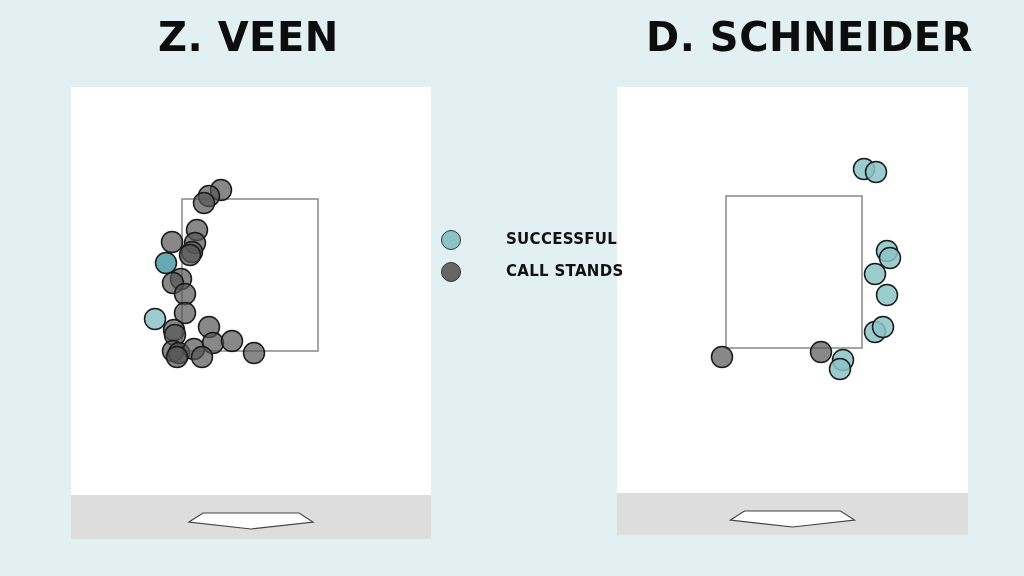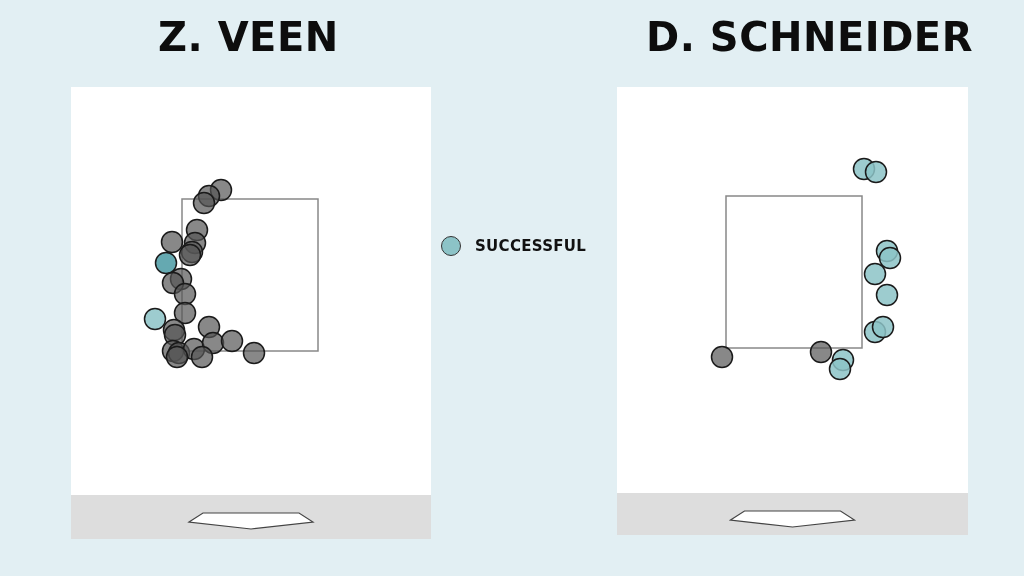--- a/index.html
+++ b/index.html
@@ -14,21 +14,21 @@
     font-family: "DejaVu Sans", sans-serif;
     font-weight: bold; font-size: 40px; color: #0d0d0d;
     letter-spacing: 0.5px; white-space: nowrap;
   }
   #title-left { left: 158px; }
   #title-right { left: 646px; }
   .panel { position: absolute; }
   #panel-left { left: 71px; top: 87px; width: 360px; height: 452px; }
   #panel-right { left: 617px; top: 87px; width: 351px; height: 448px; }
   .legend { position: absolute; left: 441px; top: 230px; }
-  .legend-item { display: flex; align-items: center; height: 32px; }
+  .legend-item { display: flex; height: 32px; gap: 31px; }
   .legend-swatch {
     width: 20px; height: 20px; border-radius: 50%;
     border: 1.5px solid #333; box-sizing: border-box; margin-right: 14px;
   }
   .legend-label {
     font-family: "DejaVu Sans", sans-serif;
     font-weight: bold; font-size: 15px; color: #111; letter-spacing: 0.3px;
   }
 </style>
 </head>
@@ -85,13 +85,17 @@
     <circle cx="223" cy="282" r="10.5" fill="#8cc3c7" fill-opacity="0.85" stroke="#1a1a1a" stroke-width="1.5"></circle>
     <circle cx="105" cy="270" r="10.5" fill="#555555" fill-opacity="0.7" stroke="#1a1a1a" stroke-width="1.5"></circle>
     <circle cx="204" cy="265" r="10.5" fill="#555555" fill-opacity="0.7" stroke="#1a1a1a" stroke-width="1.5"></circle>
   </svg>
 
 <div class="legend">
   <div class="legend-item">
     <span class="legend-swatch" style="background:#8cc3c7"></span>
     <span class="legend-label">SUCCESSFUL</span>
   </div>
+  <div class="legend-item">
+    <span class="legend-swatch" style="background:#666666"></span>
+    <span class="legend-label">CALL STANDS</span>
+  </div>
 </div>
 
 </body></html>

